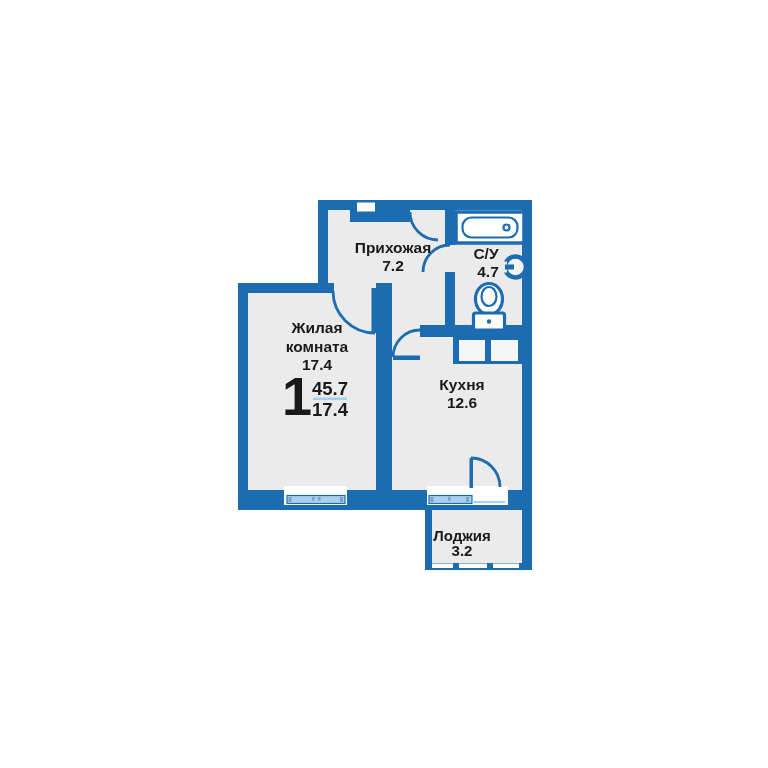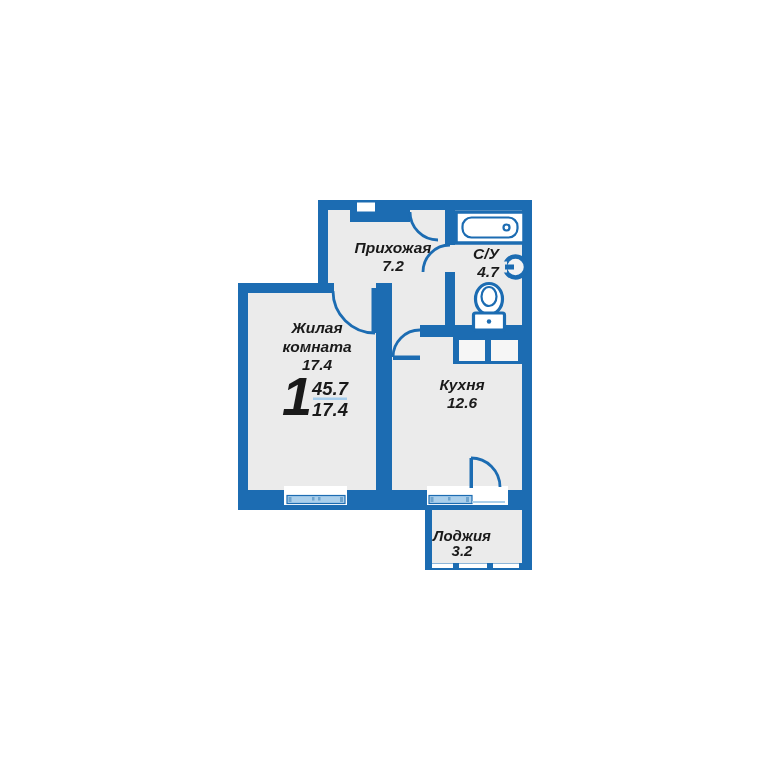--- a/index.html
+++ b/index.html
@@ -3,21 +3,21 @@
 <meta charset="utf-8">
 <style>
   :root{
     --wall:#1c6cb2;
     --floor:#ebebeb;
     --glazing:#aacfeb;
     --text:#1a1a1a;
     --divider:#a5cdec;
   }
   html,body{margin:0;padding:0;background:#ffffff;}
-  .stage{position:relative;width:768px;height:768px;background:#ffffff;overflow:hidden;font-style:italic;}
+  .stage{position:relative;width:768px;height:768px;background:#ffffff;overflow:hidden;}
   svg{position:absolute;left:0;top:0;}
   .wall{fill:var(--wall);}
   .floor{fill:var(--floor);}
   .punch{fill:#ffffff;}
   .fixture{fill:#ffffff;stroke:var(--wall);}
   .fixline{fill:none;stroke:var(--wall);}
   .arc{fill:none;stroke:var(--wall);stroke-width:2.8;}
   .leaf{fill:var(--wall);}
   .glz{fill:var(--glazing);stroke:var(--wall);stroke-width:1.2;}
   .tick{fill:#6fa5cf;}

